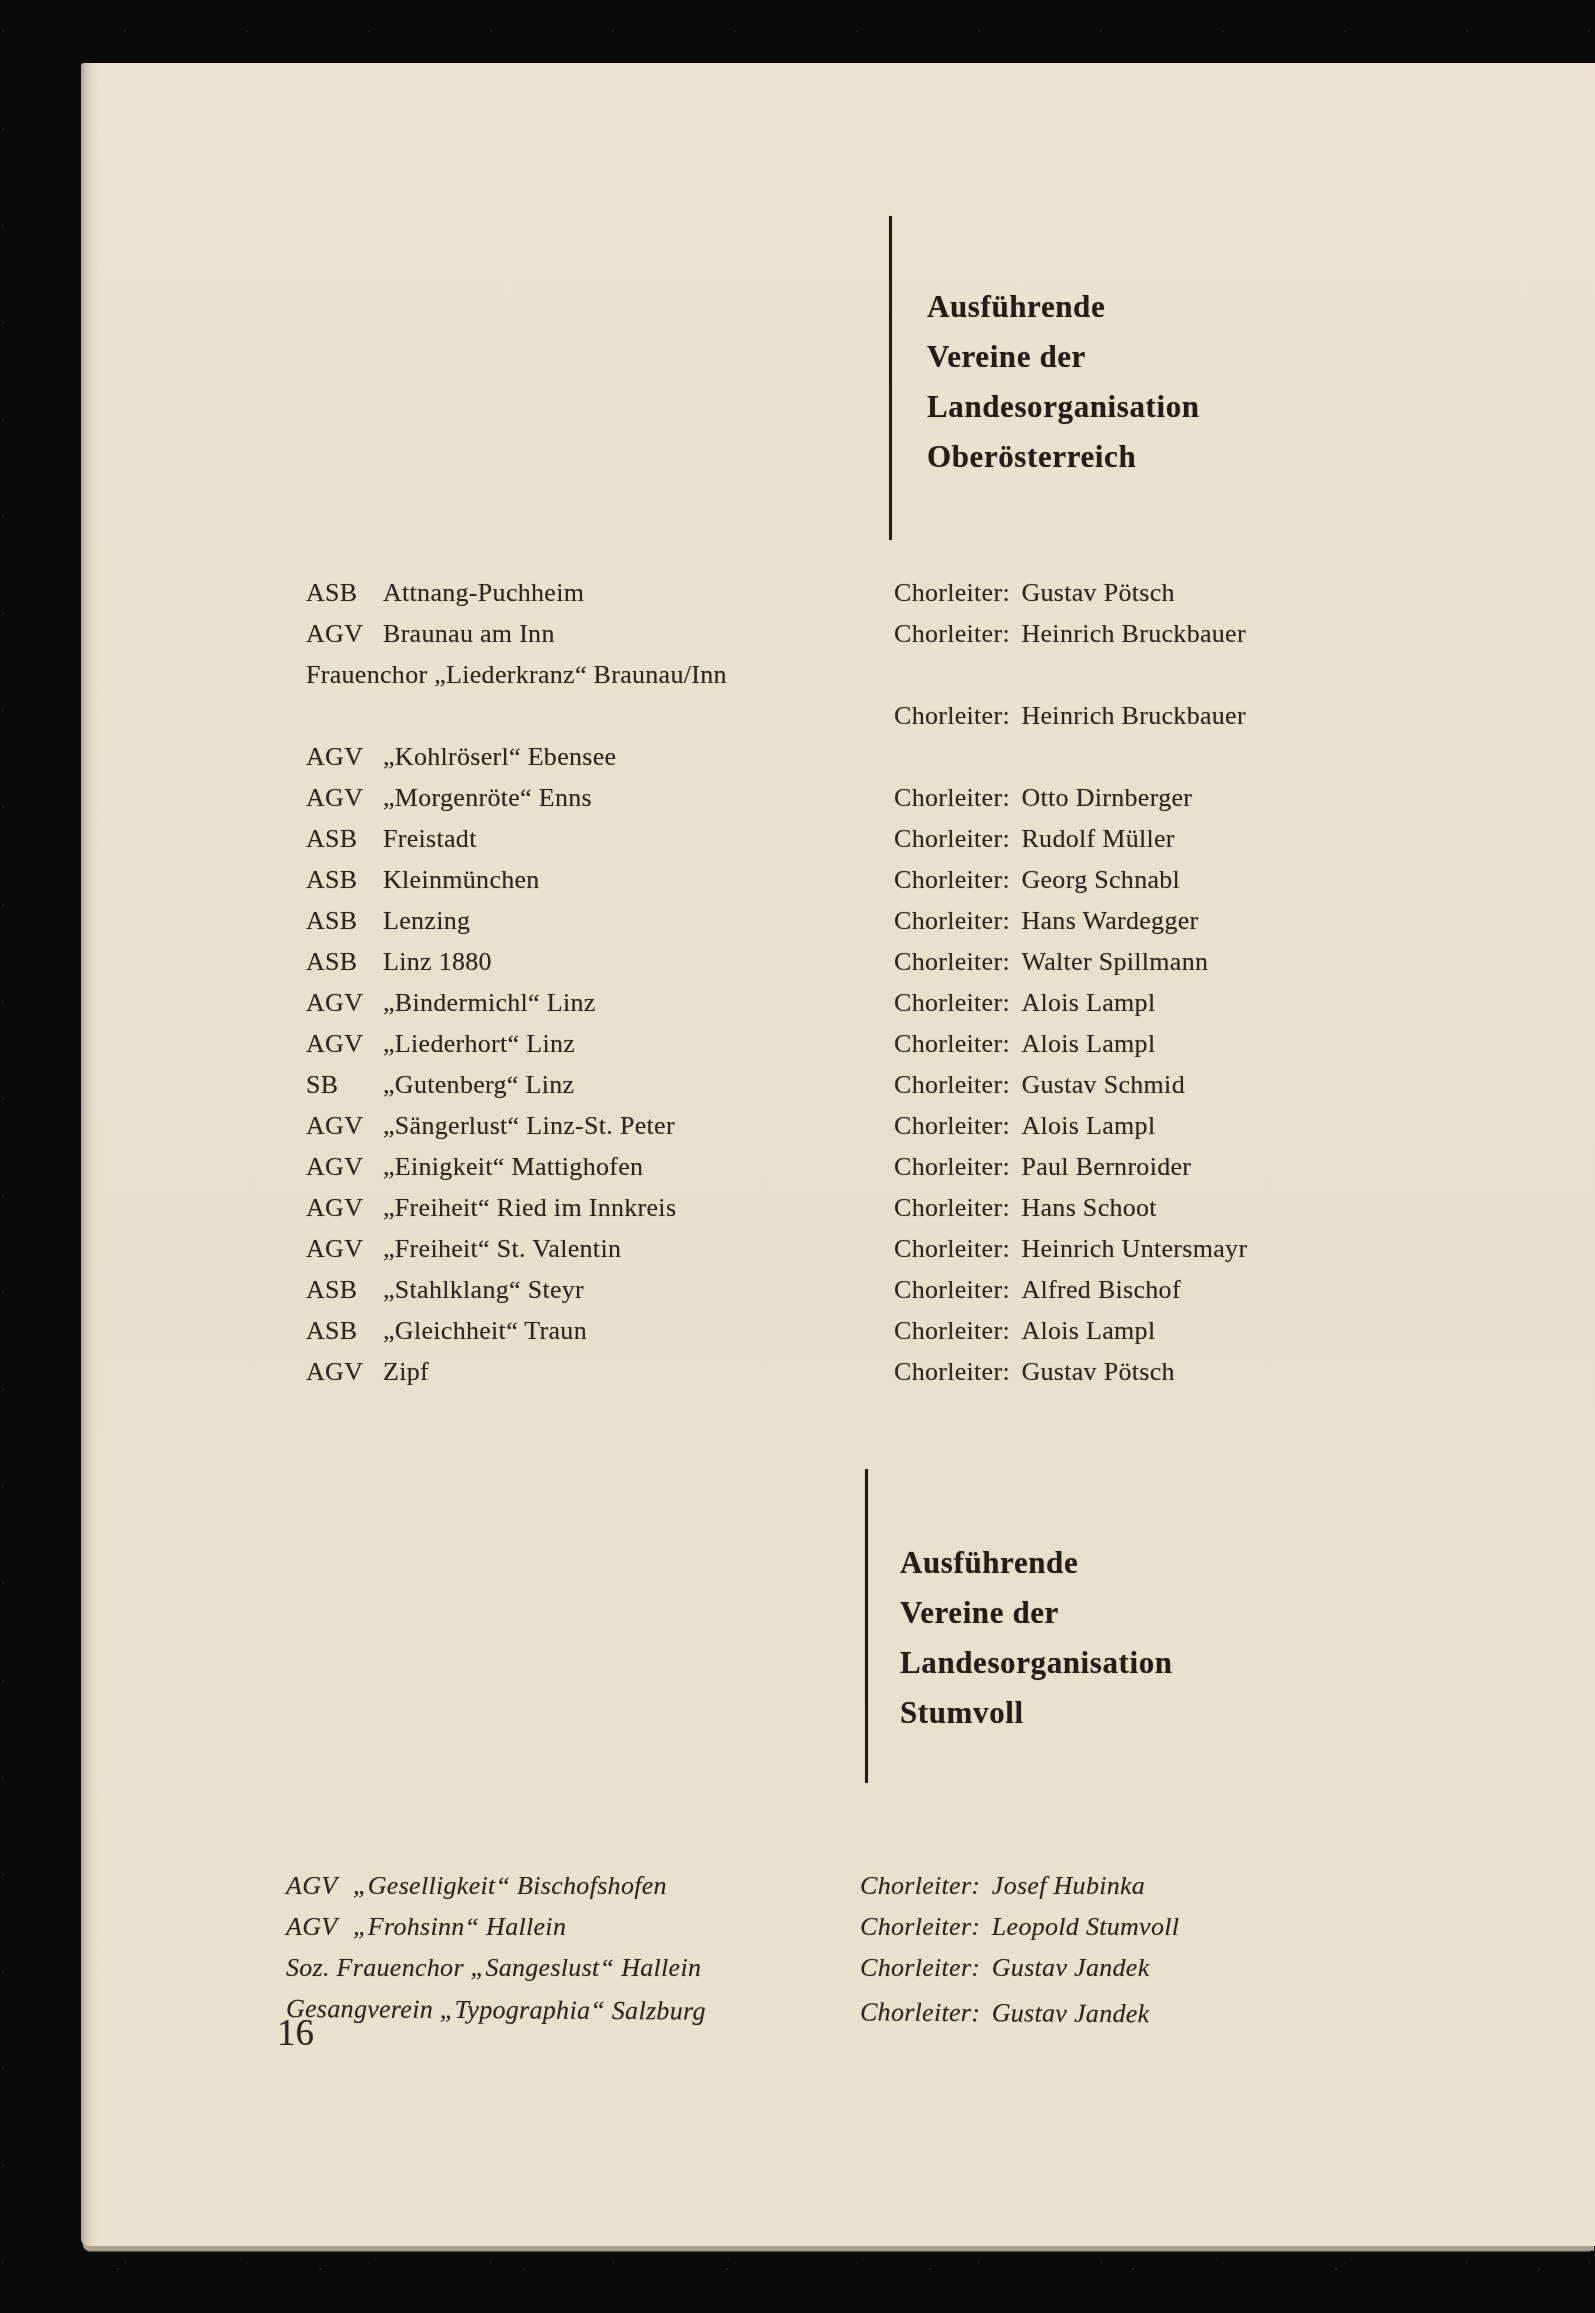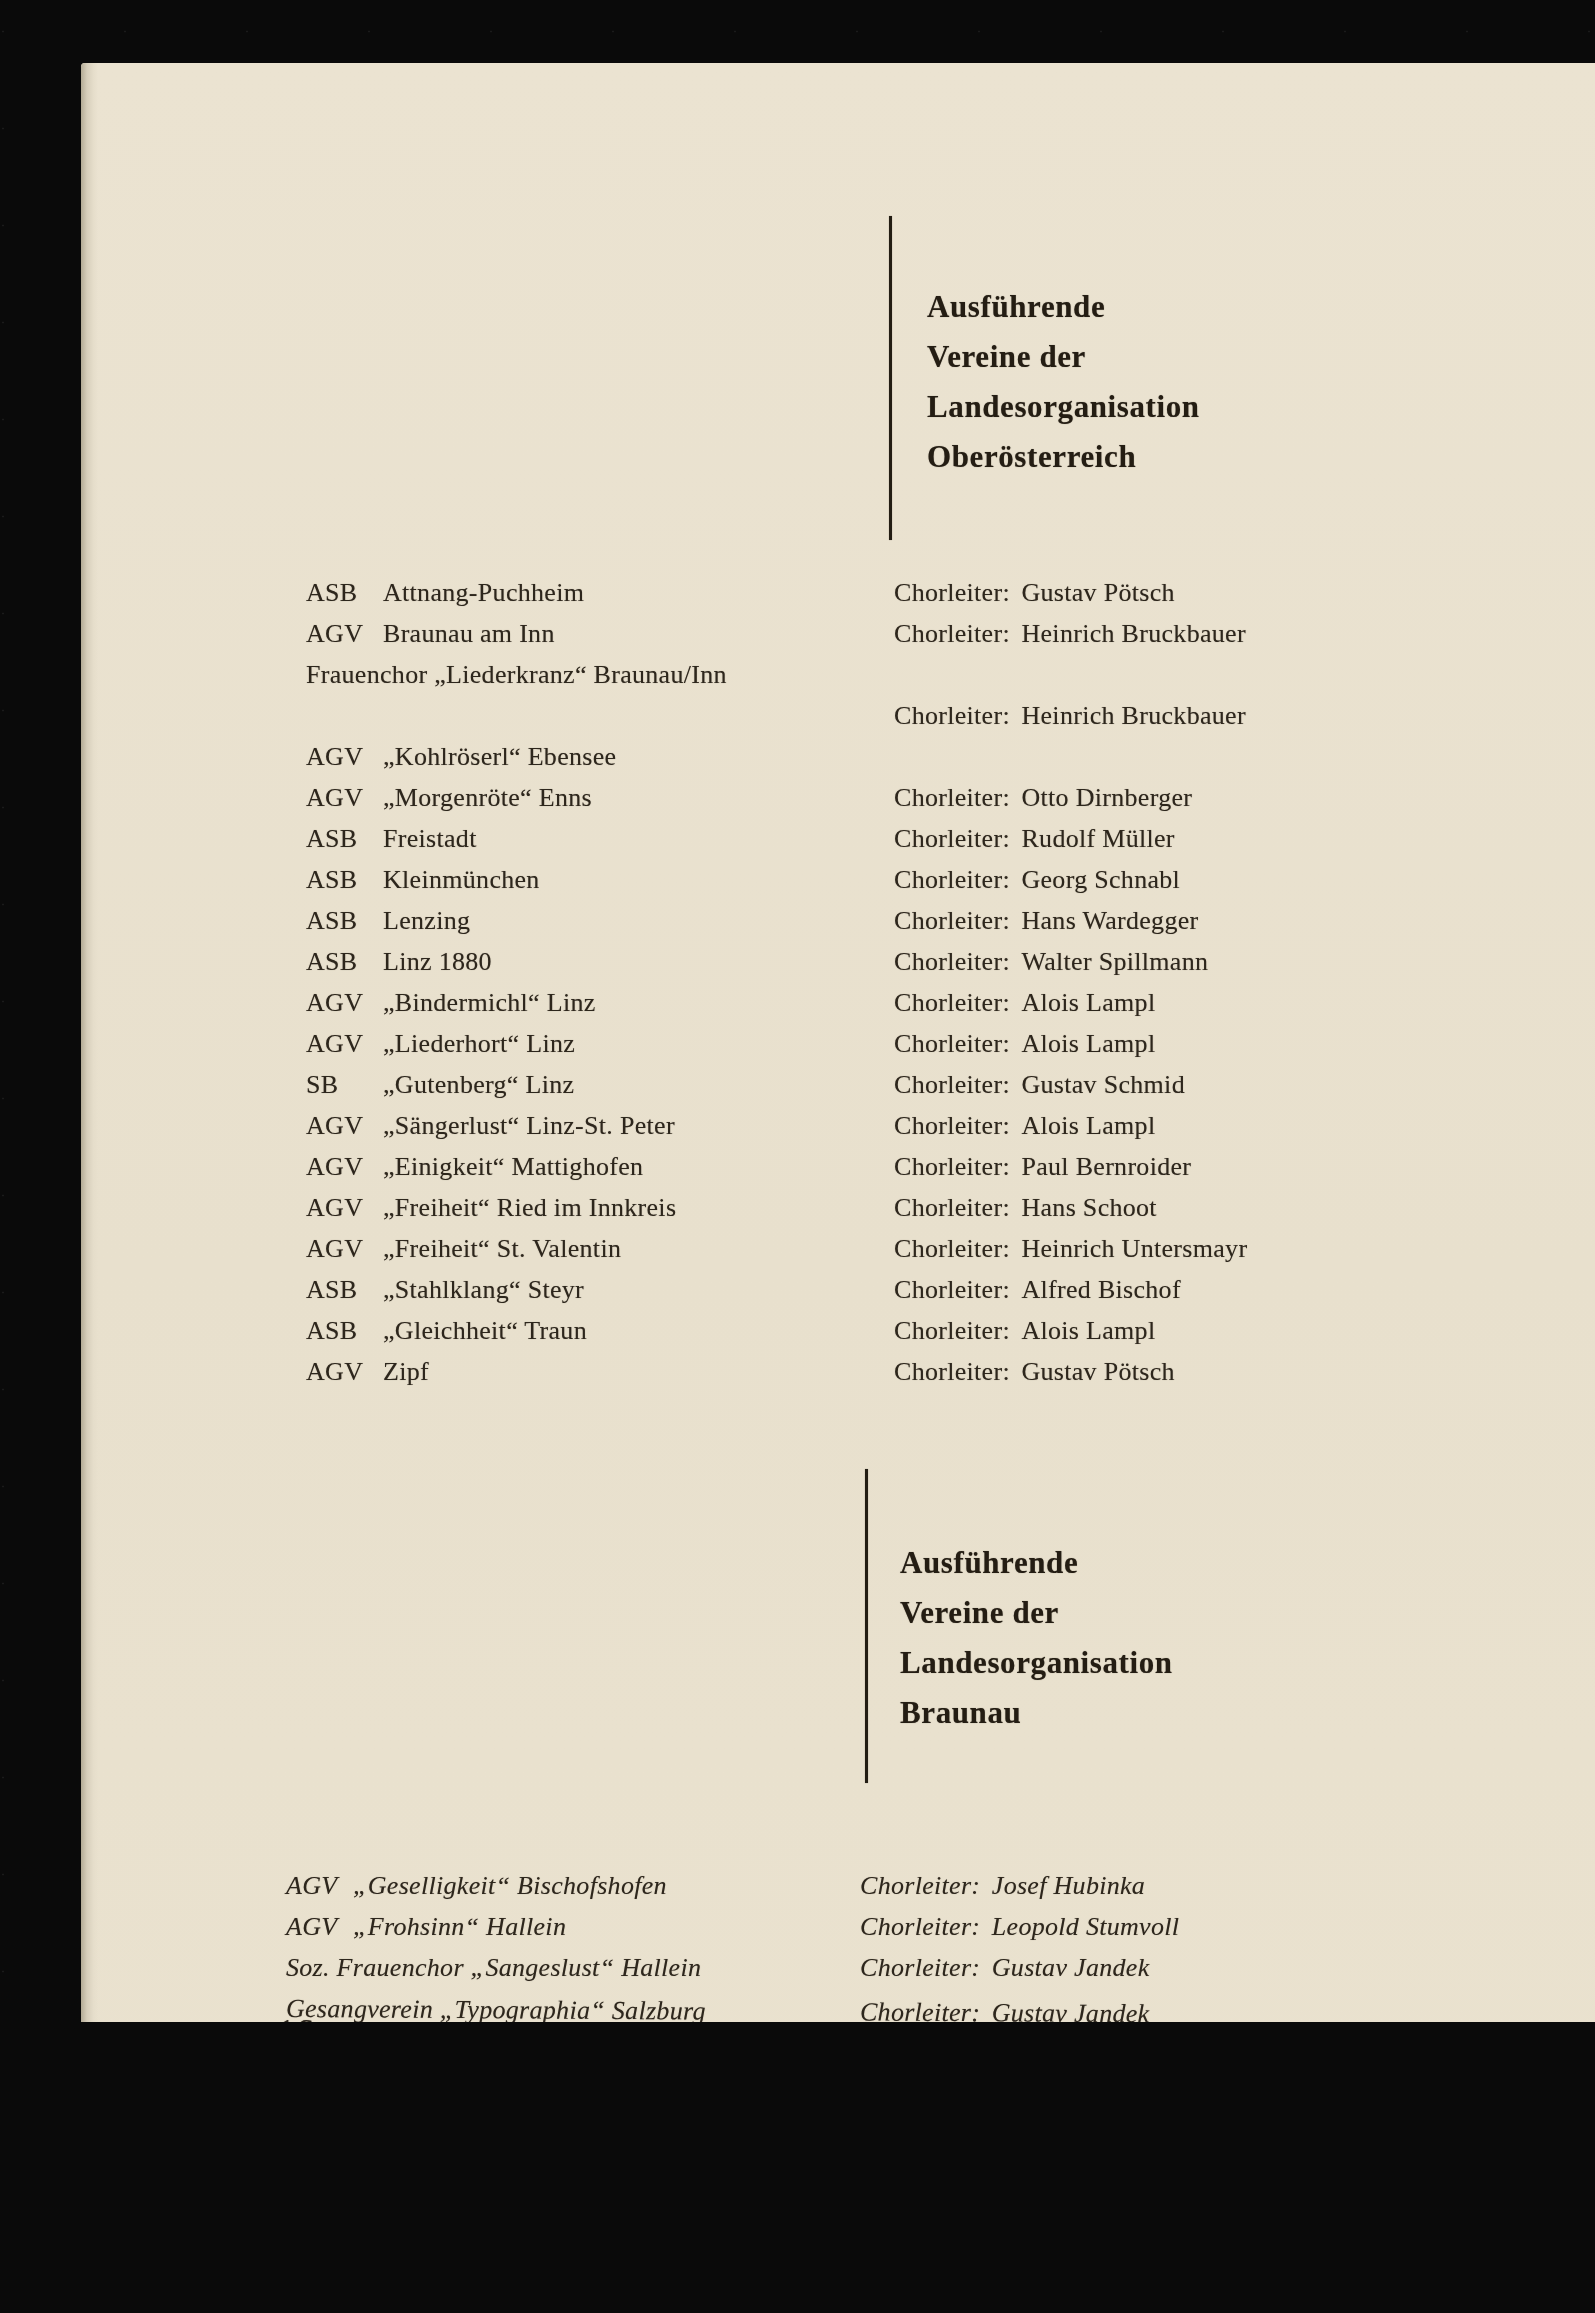--- a/index.html
+++ b/index.html
@@ -2,21 +2,21 @@
 <html><head>
 <meta charset="utf-8">
 <style>
   html,body{margin:0;padding:0;}
   body{
     width:1596px;height:2313px;
     background-color:#0a0a0a;
     font-family:"Liberation Serif","DejaVu Serif",serif;
   }
   .stage{
-    position:relative;width:1596px;height:2022px;overflow:hidden;
+    position:relative;width:1596px;height:2313px;overflow:hidden;
     background-color:#0a0a0a;
     background-image:
       radial-gradient(circle, rgba(255,255,255,0.12) 0.8px, transparent 1.4px),
       radial-gradient(circle, rgba(255,255,255,0.07) 0.7px, transparent 1.2px);
     background-size:203px 166px, 122px 97px;
     background-position:16.3px 28px, 64px 80px;
   }
   .page{
     position:absolute;left:81px;top:63px;width:1515px;height:2183px;
     background:linear-gradient(180deg,#ebe3d1 0%,#e8e0cd 55%,#eae2cf 100%);
@@ -168,21 +168,21 @@
         <span class="leader"><span class="llabel">Chorleiter:</span><span class="lname">Gustav Pötsch</span></span>
       </div>
 
     </div>
 
     <div class="rule rule-2"></div>
     <div class="heading heading-2">
       <div>Ausführende</div>
       <div>Vereine der</div>
       <div>Landesorganisation</div>
-      <div>Braunau</div>
+      <div>Stumvoll</div>
     </div>
 
     <div class="list s2 ink">
 
       <div class="row">
         <span class="org">AGV</span><span class="name">„Geselligkeit“ Bischofshofen</span>
         <span class="leader"><span class="llabel">Chorleiter:</span><span class="lname">Josef Hubinka</span></span>
       </div>
 
       <div class="row">

